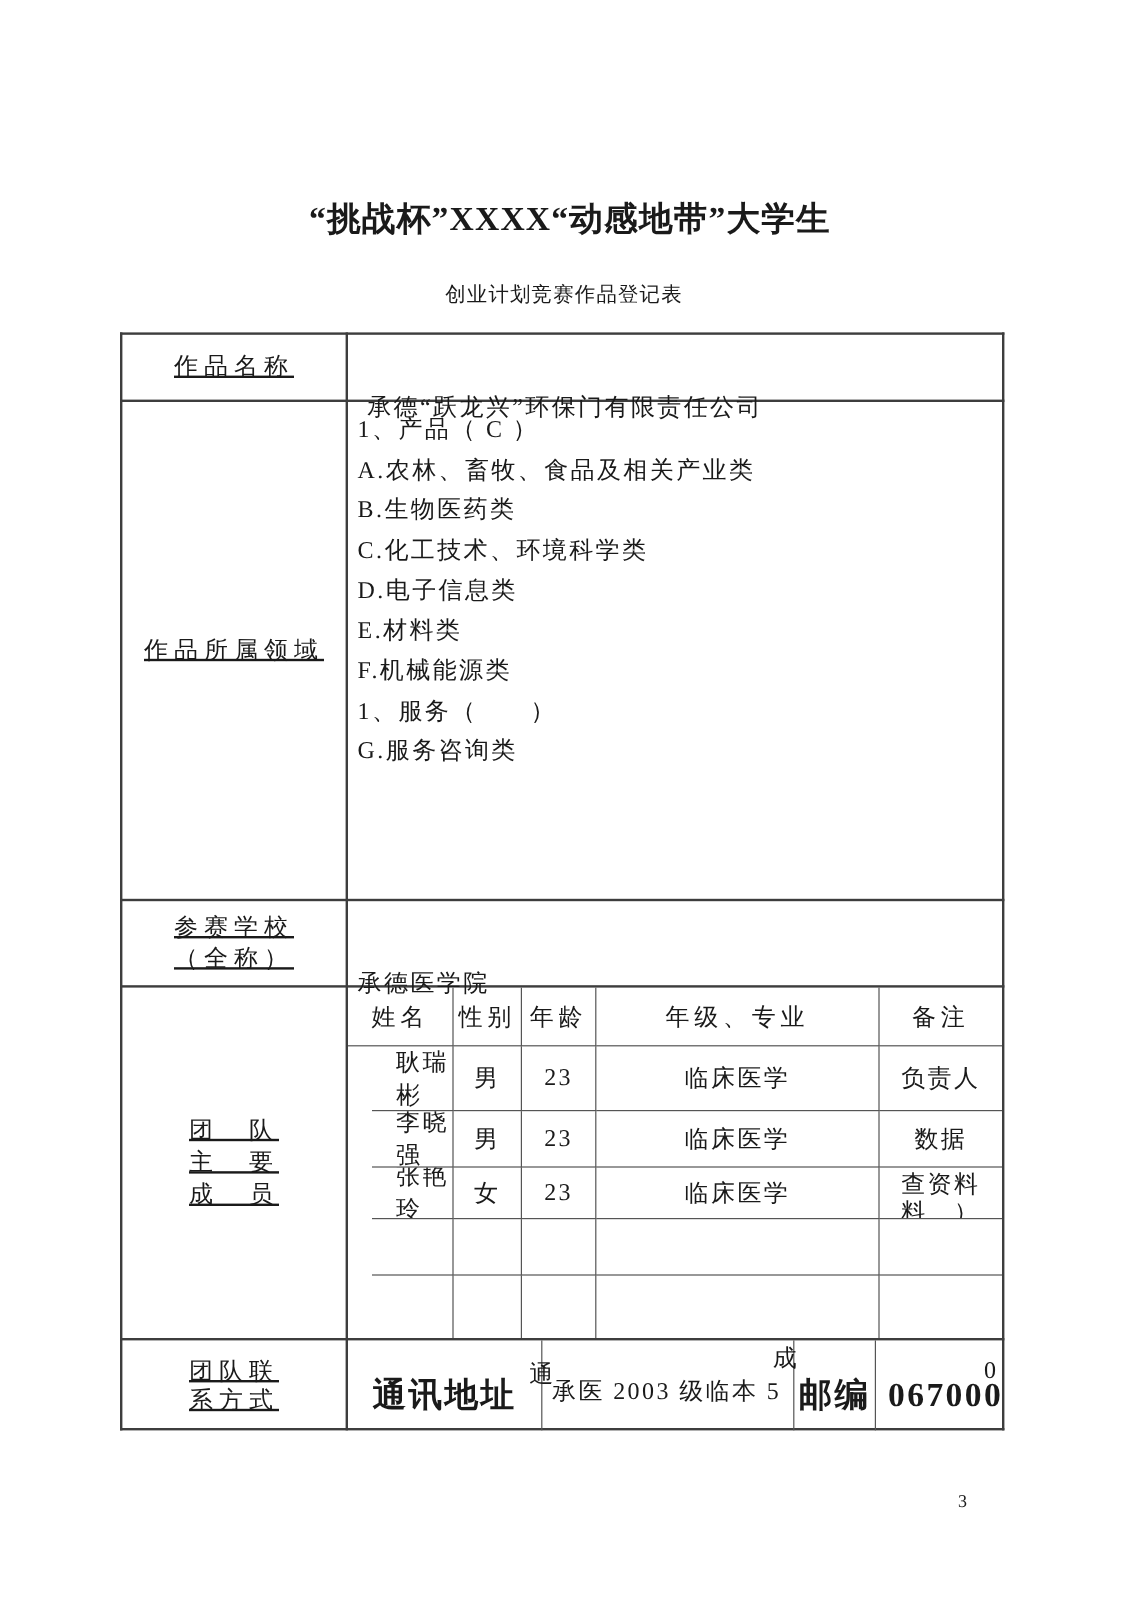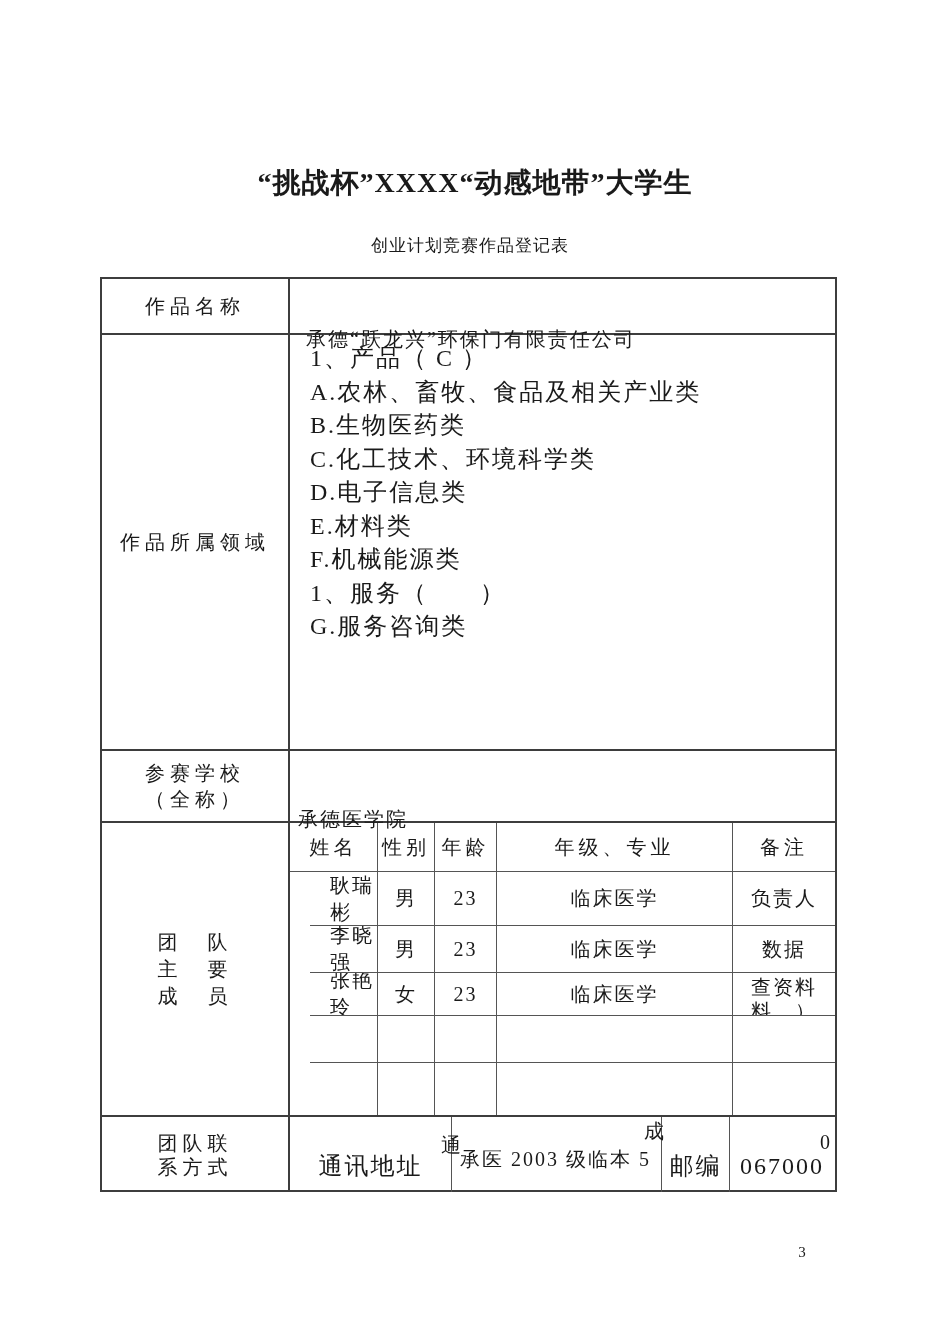--- a/index.html
+++ b/index.html
@@ -25,24 +25,24 @@
     text-align:center;
     font-size:17px;
     letter-spacing:1px;
   }
   
   .hline { position:absolute; height:2px; background:#3d3d3d; }
   .vline { position:absolute; width:2px;  background:#3d3d3d; }
   
   .cell { position:absolute; font-size:20px; letter-spacing:2px; }
   .lbl  { display:flex; flex-direction:column; align-items:center; justify-content:center;
-          text-align:left; letter-spacing:5px; line-height:26px; }
+          text-align:left; letter-spacing:5px; line-height:26px;text-decoration:underline; }
   .val-left { display:flex; align-items:center; padding-left:16px;margin-top:33px; }
   
-  .field-list { padding:7px 0 0 20px; line-height:33.5px; font-size:24px; letter-spacing:2px; }
+  .field-list { padding:7px 0 0 8px; line-height:33.5px; font-size:20px; letter-spacing:2px; }
   
   .member-grid {
     position:absolute; left:290px; top:823px; width:545px; height:292px;
     display:grid;
     grid-template-columns:88px 57px 62px 236px 102px;
     grid-template-rows:49px 54px 47px 43px 47px 52px;
   }
   .mcell {
     border-right:1px solid #555; border-bottom:1px solid #555;
     display:flex; align-items:center; justify-content:center;
@@ -50,21 +50,21 @@
   }
   .mcell.col-last { border-right:none; }
   .mcell.row-last { border-bottom:none; }
   .mcell.name { justify-content:flex-start; padding-left:20px;margin-left:20px; }
   .mcell.hdr { letter-spacing:4px; }
   .mcell.remark-clip {
     align-items:flex-start; text-align:right;
     white-space:pre-line; line-height:24px; padding-top:2px;
   }
   
-  .ccell { position:absolute; top:1117px; height:75px; font-size:24px; letter-spacing:2px; }
+  .ccell { position:absolute; top:1117px; height:75px; font-size:28px; letter-spacing:2px;font-weight:bold; }
   .ccell.bordered { border-right:1px solid #555; }
   .bottom-center { display:flex; align-items:flex-end; justify-content:center; padding-bottom:10px; }
   .bottom-left   { display:flex; align-items:flex-end; justify-content:flex-start;
                    padding-bottom:12px; padding-left:10px; }
   .float-char { position:absolute; font-size:20px; }
   .page-num { position:absolute; left:779px; top:1244px; width:46px; text-align:center; font-size:15px; }
 </style>
 </head>
 <body>
 

